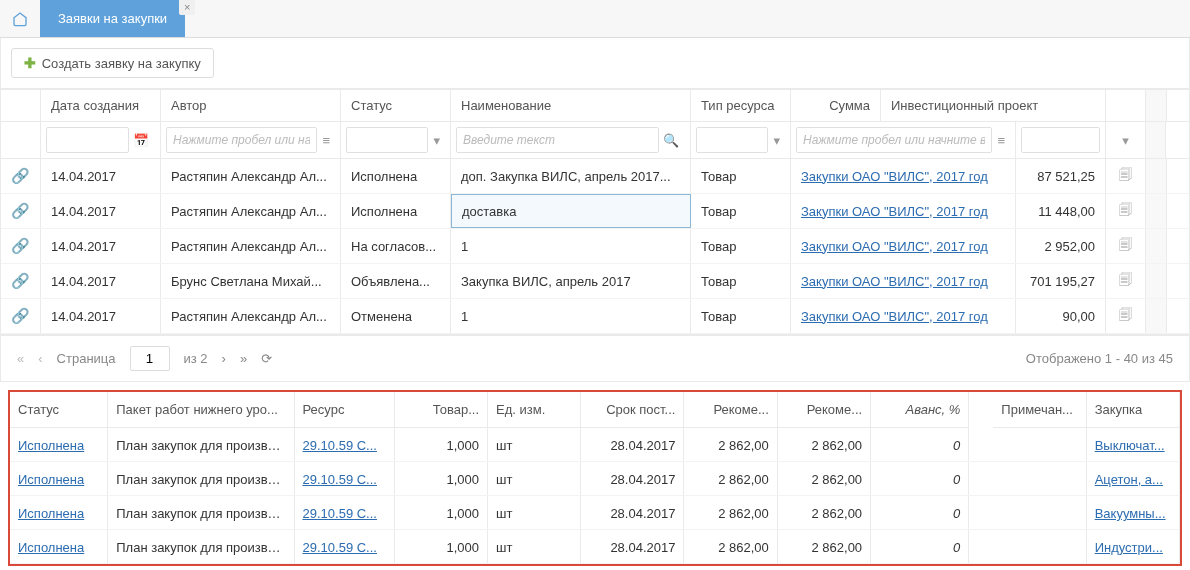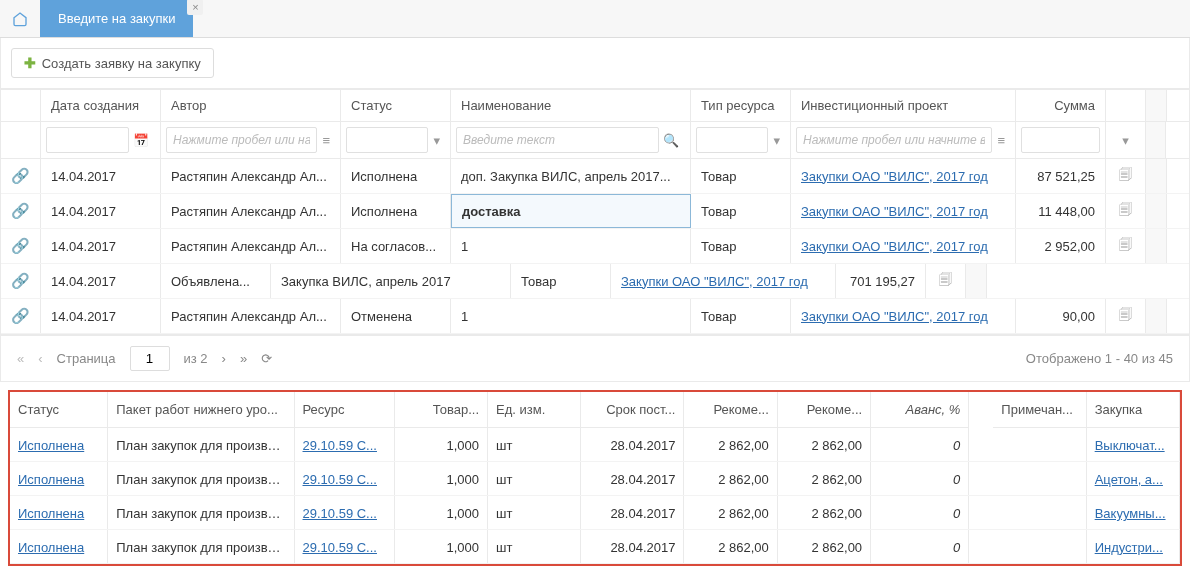--- a/index.html
+++ b/index.html
@@ -27,21 +27,21 @@
 .col-status { width:110px; }
 .col-name { width:240px; }
 .col-type { width:100px; }
 .col-project { width:225px; }
 .col-sum { width:90px; justify-content:flex-end; }
 .col-doc-icon { width:40px; justify-content:center; }
 .col-scroll { width:20px; background:#f8f8f8; }
 .link-green { color:#7cb342; font-size:15px; }
 .cell a, .link { color:#2c6cb0; text-decoration:underline; cursor:pointer; }
 .data-row { border-bottom:1px solid #f3f3f3; height:35px; }
-.data-row.highlight .col-name-c { border:1px solid #8cb8d8; background:#f4f9fd;font-weight:bold; }
+.data-row.highlight .col-name-c { border:1px solid #8cb8d8; background:#f4f9fd; }
 .col-name-c { display:flex; align-items:center; }
 .pager { display:flex; align-items:center; gap:14px; padding:10px 16px; border:1px solid #eaeaea; border-top:1px solid #eaeaea; color:#888; }
 .pager .pg-input { width:40px; text-align:center; border:1px solid #ddd; padding:4px; border-radius:2px; }
 .pager .spacer { flex:1; }
 .pager-btn { color:#bbb; cursor:pointer; font-size:13px; }
 .detail-grid { margin:8px; border:2px solid #d94a3a; }
 .detail-head, .detail-row { display:flex; }
 .detail-head .dcell { background:#fff; border-bottom:1px solid #eaeaea; color:#555; }
 .dcell { padding:10px 8px; border-right:1px solid #eaeaea; overflow:hidden; text-overflow:ellipsis; white-space:nowrap; }
 .detail-row { border-bottom:1px solid #f3f3f3; height:34px; }
@@ -61,42 +61,42 @@
 </head>
 <body>
 
 <div class="tabs">
   <div class="tab-home">
     <svg width="16" height="16" viewBox="0 0 24 24" fill="none" stroke="#5fa2db" stroke-width="2">
         <path d="M3 10l9-7 9 7v10a2 2 0 0 1-2 2H5a2 2 0 0 1-2-2z"></path>
       </svg>
   </div>
   <div class="tab-active">
-    <span>Введите на закупки</span>
+    <span>Заявки на закупки</span>
     <span class="tab-close">×</span>
   </div>
 </div>
 
 <div class="toolbar">
   <div class="btn-create">
     <span class="plus">✚</span>
     <span>Создать заявку на закупку</span>
   </div>
 </div>
 
 <div class="grid-wrap">
   <div class="header-row">
     <div class="hcell col-link-icon"></div>
     <div class="hcell col-date">Дата создания</div>
     <div class="hcell col-author">Автор</div>
     <div class="hcell col-status">Статус</div>
     <div class="hcell col-name">Наименование</div>
     <div class="hcell col-type">Тип ресурса</div>
+    <div class="hcell col-sum">Сумма</div>
     <div class="hcell col-project">Инвестиционный проект</div>
-    <div class="hcell col-sum">Сумма</div>
     <div class="hcell col-doc-icon"></div>
     <div class="hcell col-scroll"></div>
   </div>
   <div class="filter-row">
     <div class="fcell col-link-icon"></div>
     <div class="fcell col-date">
         <input style="">
         <span class="icon-btn">📅</span>
       </div>
     <div class="fcell col-author">
@@ -180,20 +180,21 @@
         <div class="cell col-doc-icon">
           <span style="color:#999">🗐</span>
         </div>
         <div class="cell col-scroll"></div>
       </div>
       <div class="data-row">
         <div class="cell col-link-icon">
           <span class="link-green">🔗</span>
         </div>
         <div class="cell col-date">14.04.2017</div>
+        <div class="cell col-author">Брунс Светлана Михай...</div>
         <div class="cell col-status">Объявлена...</div>
         <div class="cell col-name col-name-c">Закупка ВИЛС, апрель 2017</div>
         <div class="cell col-type">Товар</div>
         <div class="cell col-project">
           <a>Закупки ОАО "ВИЛС", 2017 год</a>
         </div>
         <div class="cell col-sum">701 195,27</div>
         <div class="cell col-doc-icon">
           <span style="color:#999">🗐</span>
         </div>

